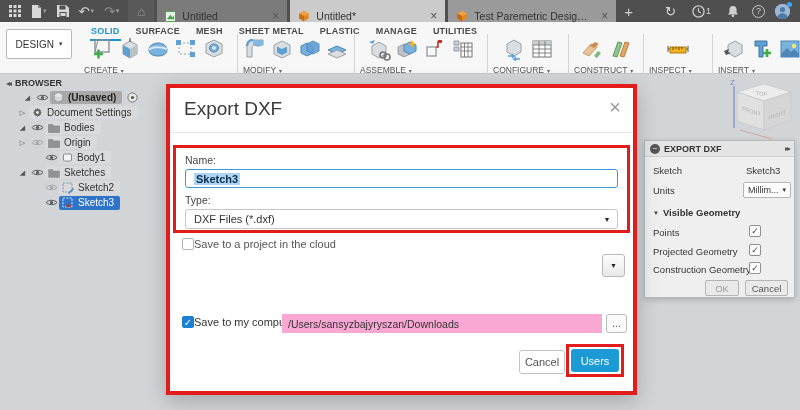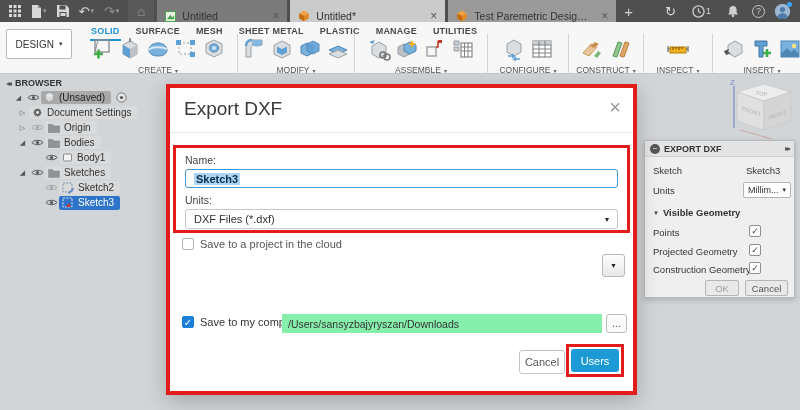--- a/index.html
+++ b/index.html
@@ -27,39 +27,39 @@
   .avatar { position:relative; width:15px; height:15px; border-radius:50%; background:#9db8d2; overflow:visible; }
   .avatar .dot { position:absolute; right:-2px; top:-2px; width:5px; height:5px; border-radius:50%; background:#38a6ff; }
 
   
   #ribbon { position:absolute; left:0; top:22px; width:800px; height:52px; background:#f7f7f7; border-bottom:1px solid #c6c6c6; }
   #design-btn { position:absolute; left:6px; top:7px; width:66px; height:30px; background:#fff; border:1px solid #b8b8b8; border-radius:2px; display:flex; align-items:center; justify-content:center; gap:4px; font-size:10px; color:#333; cursor:pointer; }
   #ribbon-tabs { position:absolute; left:90px; top:2px; display:flex; gap:14px; }
   .rtab { font-size:9px; color:#4a4a4a; letter-spacing:.2px; padding:2px 1px 3px; cursor:pointer; font-weight:bold; }
   .rtab.active { color:#1e93d0; border-bottom:2px solid #1e93d0; }
   #ribbon-groups { position:absolute; left:84px; top:12px; display:flex; align-items:flex-start; }
-  .rgroup { display:flex; flex-direction:column; align-items:center; }
+  .rgroup { display:flex; flex-direction:column; }
   .gicons { display:flex; align-items:center; justify-content:center; gap:3px; height:30px; }
   .glabel { font-size:8.5px; color:#555; margin-top:1px; display:flex; align-items:center; gap:2px; cursor:pointer; }
   .glabel .tb-caret { color:#666; font-size:6px; }
   .gsep { width:1px; height:42px; background:#d4d4d4; margin:0 5px; }
   .ticon { width:25px; height:25px; display:flex; align-items:center; justify-content:center; cursor:pointer; }
 
   
   #browser { position:absolute; left:0; top:76px; width:166px; }
   #browser-header { display:flex; align-items:center; gap:5px; padding:2px 6px; font-size:9px; font-weight:bold; color:#333; }
   .collapse-glyph { font-size:8px; color:#555; letter-spacing:-2px; }
   .trow { display:flex; align-items:center; height:15px; font-size:10px; color:#333; }
   .arr { width:13px; text-align:center; font-size:7px; color:#555; flex:none; cursor:pointer; }
   .eyebox { width:16px; display:flex; justify-content:center; flex:none; cursor:pointer; }
   .eyeoff { opacity:.38; }
   .pill { display:flex; align-items:center; gap:4px; background:#d9dadb; border-radius:2px; padding:1px 6px 1px 3px; white-space:nowrap; cursor:pointer; }
   .pill.rootpill { background:#a9a9a9; color:#222; }
   .pill.selected { background:#2e74c9; color:#fff; }
-  .lvl0 { padding-left:12px; } .lvl1 { padding-left:16px; } .lvl2 { padding-left:30px; }
+  .lvl0 { padding-left:21px;font-weight:bold; } .lvl1 { padding-left:16px; } .lvl2 { padding-left:30px; }
   .radio { margin-left:5px; display:flex; }
 
   
   #viewcube { position:absolute; left:712px; top:76px; }
 
   
   #palette { position:absolute; left:644px; top:140px; width:151px; height:158px; background:#efefef; border:1px solid #b9b9b9; box-shadow:0 2px 6px rgba(0,0,0,.18); font-size:9.5px; color:#333; }
   #palette-header { height:16px; background:#e4e4e4; border-bottom:1px solid #cfcfcf; display:flex; align-items:center; padding:0 5px; gap:4px; }
   #palette-header .ptitle { font-weight:bold; font-size:9px; color:#333; flex:1; }
   .minus-circle { width:10px; height:10px; border-radius:50%; background:#555; color:#fff; font-size:8px; line-height:9px; text-align:center; }
@@ -74,28 +74,28 @@
   #dialog { position:absolute; left:166px; top:84px; width:471px; height:311px; background:#fff; border:4px solid #e21b1b; box-shadow:0 6px 20px rgba(0,0,0,.22); }
   #dialog-title { position:absolute; left:14px; top:10px; font-size:19px; color:#3a3a3a; }
   #dialog-close { position:absolute; right:12px; top:8px; font-size:20px; color:#999; cursor:pointer; }
   #dialog-divider { position:absolute; left:0; right:0; top:44px; height:1px; background:#e8e8e8; }
   #name-type-box { position:absolute; left:3px; right:3px; top:57px; height:88px; border:3px solid #e21b1b; padding:6px 9px; }
   .field-label { font-size:10.5px; color:#444; margin-bottom:3px; }
   #name-input { height:19px; border:1px solid #3f97d6; border-radius:3px; display:flex; align-items:center; padding-left:8px; margin-bottom:6px; cursor:text; }
   #name-input .seltext { background:#add4f2; color:#0b2e4f; font-size:11px; font-weight:bold; padding:0 2px; }
   #type-select { height:20px; border:1px solid #c6c6c6; border-radius:3px; display:flex; align-items:center; justify-content:space-between; padding:0 8px; font-size:11px; color:#333; cursor:pointer; }
   #type-select .tb-caret { color:#222; font-size:8px; }
-  .dcheck-row { position:absolute; display:flex; align-items:center; gap:6px; font-size:11px; }
+  .dcheck-row { position:absolute; display:flex; align-items:center; font-size:11px; }
   .cb { width:12px; height:12px; border:1px solid #b3b3b3; border-radius:2px; background:#fff; flex:none; cursor:pointer; }
   .cb.checked { background:#1b7fd6; border-color:#1b7fd6; color:#fff; font-size:10px; line-height:12px; text-align:center; }
   #cloud-row { left:12px; top:150px; color:#555; }
   #project-field { position:absolute; left:12px; top:166px; width:412px; height:23px; border:1px solid #c9c9c9; border-radius:3px; display:flex; align-items:center; padding-left:8px; font-size:11px; color:#333; cursor:text; }
   #project-drop { position:absolute; left:432px; top:166px; width:23px; height:23px; border:1px solid #b9b9b9; border-radius:3px; background:linear-gradient(#fdfdfd,#e8e8e8); display:flex; align-items:center; justify-content:center; font-size:8px; color:#222; cursor:pointer; }
   #computer-row { left:12px; top:228px; color:#333; }
-  #path-field { position:absolute; left:112px; top:226px; width:320px; height:19px; background:#86efac; display:flex; align-items:center; padding-left:6px; font-size:10.5px; color:#333; }
+  #path-field { position:absolute; left:112px; top:226px; width:320px; height:19px; background:#f9a8d4; display:flex; align-items:center; padding-left:6px; font-size:10.5px; color:#333; }
   #browse-btn { position:absolute; left:436px; top:226px; width:21px; height:19px; border:1px solid #bbb; border-radius:3px; background:#fafafa; font-size:10px; color:#555; display:flex; align-items:center; justify-content:center; cursor:pointer; }
   #cancel-btn { position:absolute; left:349px; top:262px; width:46px; height:24px; background:#fff; border:1px solid #c4c4c4; border-radius:3px; font-size:11px; color:#555; display:flex; align-items:center; justify-content:center; cursor:pointer; }
   #save-annotation { position:absolute; left:396px; top:256px; border:3px solid #e21b1b; padding:2px; }
   #save-btn { width:48px; height:23px; background:#1b9ad6; border:none; border-radius:3px; font-size:11px; color:#fff; display:flex; align-items:center; justify-content:center; cursor:pointer; }
 </style>
 </head>
 <body>
 
 <div id="app">
 
@@ -466,48 +466,48 @@
         <svg width="11" height="11" viewBox="0 0 16 16">
             <path d="M8 1.2l.9 1.9 2-.6.4 2 2 .5-.7 1.9 1.7 1.1-1.7 1.1.7 1.9-2 .5-.4 2-2-.6-.9 1.9-.9-1.9-2 .6-.4-2-2-.5.7-1.9L1.7 8l1.7-1.1-.7-1.9 2-.5.4-2 2 .6z" fill="#666"></path>
             <circle cx="8" cy="8" r="2.1" fill="#e9eaeb"></circle>
           </svg>
         <span>Document Settings</span>
       </span>
     </div>
 
 
     <div class="trow lvl1">
+      <span class="arr">◢</span>
+      <span class="eyebox">
+          <svg width="13" height="9" viewBox="0 0 13 9">
+            <path d="M1 4.5C3 1.6 10 1.6 12 4.5 10 7.4 3 7.4 1 4.5z" fill="none" stroke="#555"></path>
+            <circle cx="6.5" cy="4.5" r="1.6" fill="#555"></circle>
+          </svg>
+        </span>
+      <span class="pill">
+        <svg width="12" height="10" viewBox="0 0 12 10">
+            <path d="M.5 1.5h4l1 1.5h6v6.5H.5z" fill="#8f9397" stroke="#7b7f83" stroke-width=".6"></path>
+          </svg>
+        <span>Bodies</span>
+      </span>
+    </div>
+
+    <div class="trow lvl1">
       <span class="arr">▷</span>
       <span class="eyebox eyeoff">
           <svg width="13" height="9" viewBox="0 0 13 9">
             <path d="M1 4.5C3 1.6 10 1.6 12 4.5 10 7.4 3 7.4 1 4.5z" fill="none" stroke="#555"></path>
             <circle cx="6.5" cy="4.5" r="1.6" fill="#555"></circle>
           </svg>
         </span>
       <span class="pill">
         <svg width="12" height="10" viewBox="0 0 12 10">
             <path d="M.5 1.5h4l1 1.5h6v6.5H.5z" fill="#8f9397" stroke="#7b7f83" stroke-width=".6"></path>
           </svg>
         <span>Origin</span>
-      </span>
-    </div>
-
-    <div class="trow lvl1">
-      <span class="arr">◢</span>
-      <span class="eyebox">
-          <svg width="13" height="9" viewBox="0 0 13 9">
-            <path d="M1 4.5C3 1.6 10 1.6 12 4.5 10 7.4 3 7.4 1 4.5z" fill="none" stroke="#555"></path>
-            <circle cx="6.5" cy="4.5" r="1.6" fill="#555"></circle>
-          </svg>
-        </span>
-      <span class="pill">
-        <svg width="12" height="10" viewBox="0 0 12 10">
-            <path d="M.5 1.5h4l1 1.5h6v6.5H.5z" fill="#8f9397" stroke="#7b7f83" stroke-width=".6"></path>
-          </svg>
-        <span>Bodies</span>
       </span>
     </div>
 
     <div class="trow lvl2">
       <span class="arr"></span>
       <span class="eyebox">
           <svg width="13" height="9" viewBox="0 0 13 9">
             <path d="M1 4.5C3 1.6 10 1.6 12 4.5 10 7.4 3 7.4 1 4.5z" fill="none" stroke="#555"></path>
             <circle cx="6.5" cy="4.5" r="1.6" fill="#555"></circle>
           </svg>
@@ -627,21 +627,21 @@
   <div id="dialog">
     <div id="dialog-title">Export DXF</div>
     <div id="dialog-close">×</div>
     <div id="dialog-divider"></div>
 
     <div id="name-type-box">
       <div class="field-label">Name:</div>
       <div id="name-input">
         <span class="seltext">Sketch3</span>
       </div>
-      <div class="field-label">Units:</div>
+      <div class="field-label">Type:</div>
       <div id="type-select">
         <span>DXF Files (*.dxf)</span>
         <span class="tb-caret">▾</span>
       </div>
     </div>
 
     <div class="dcheck-row" id="cloud-row">
       <span class="cb"></span>
       <span>Save to a project in the cloud</span>
     </div>

